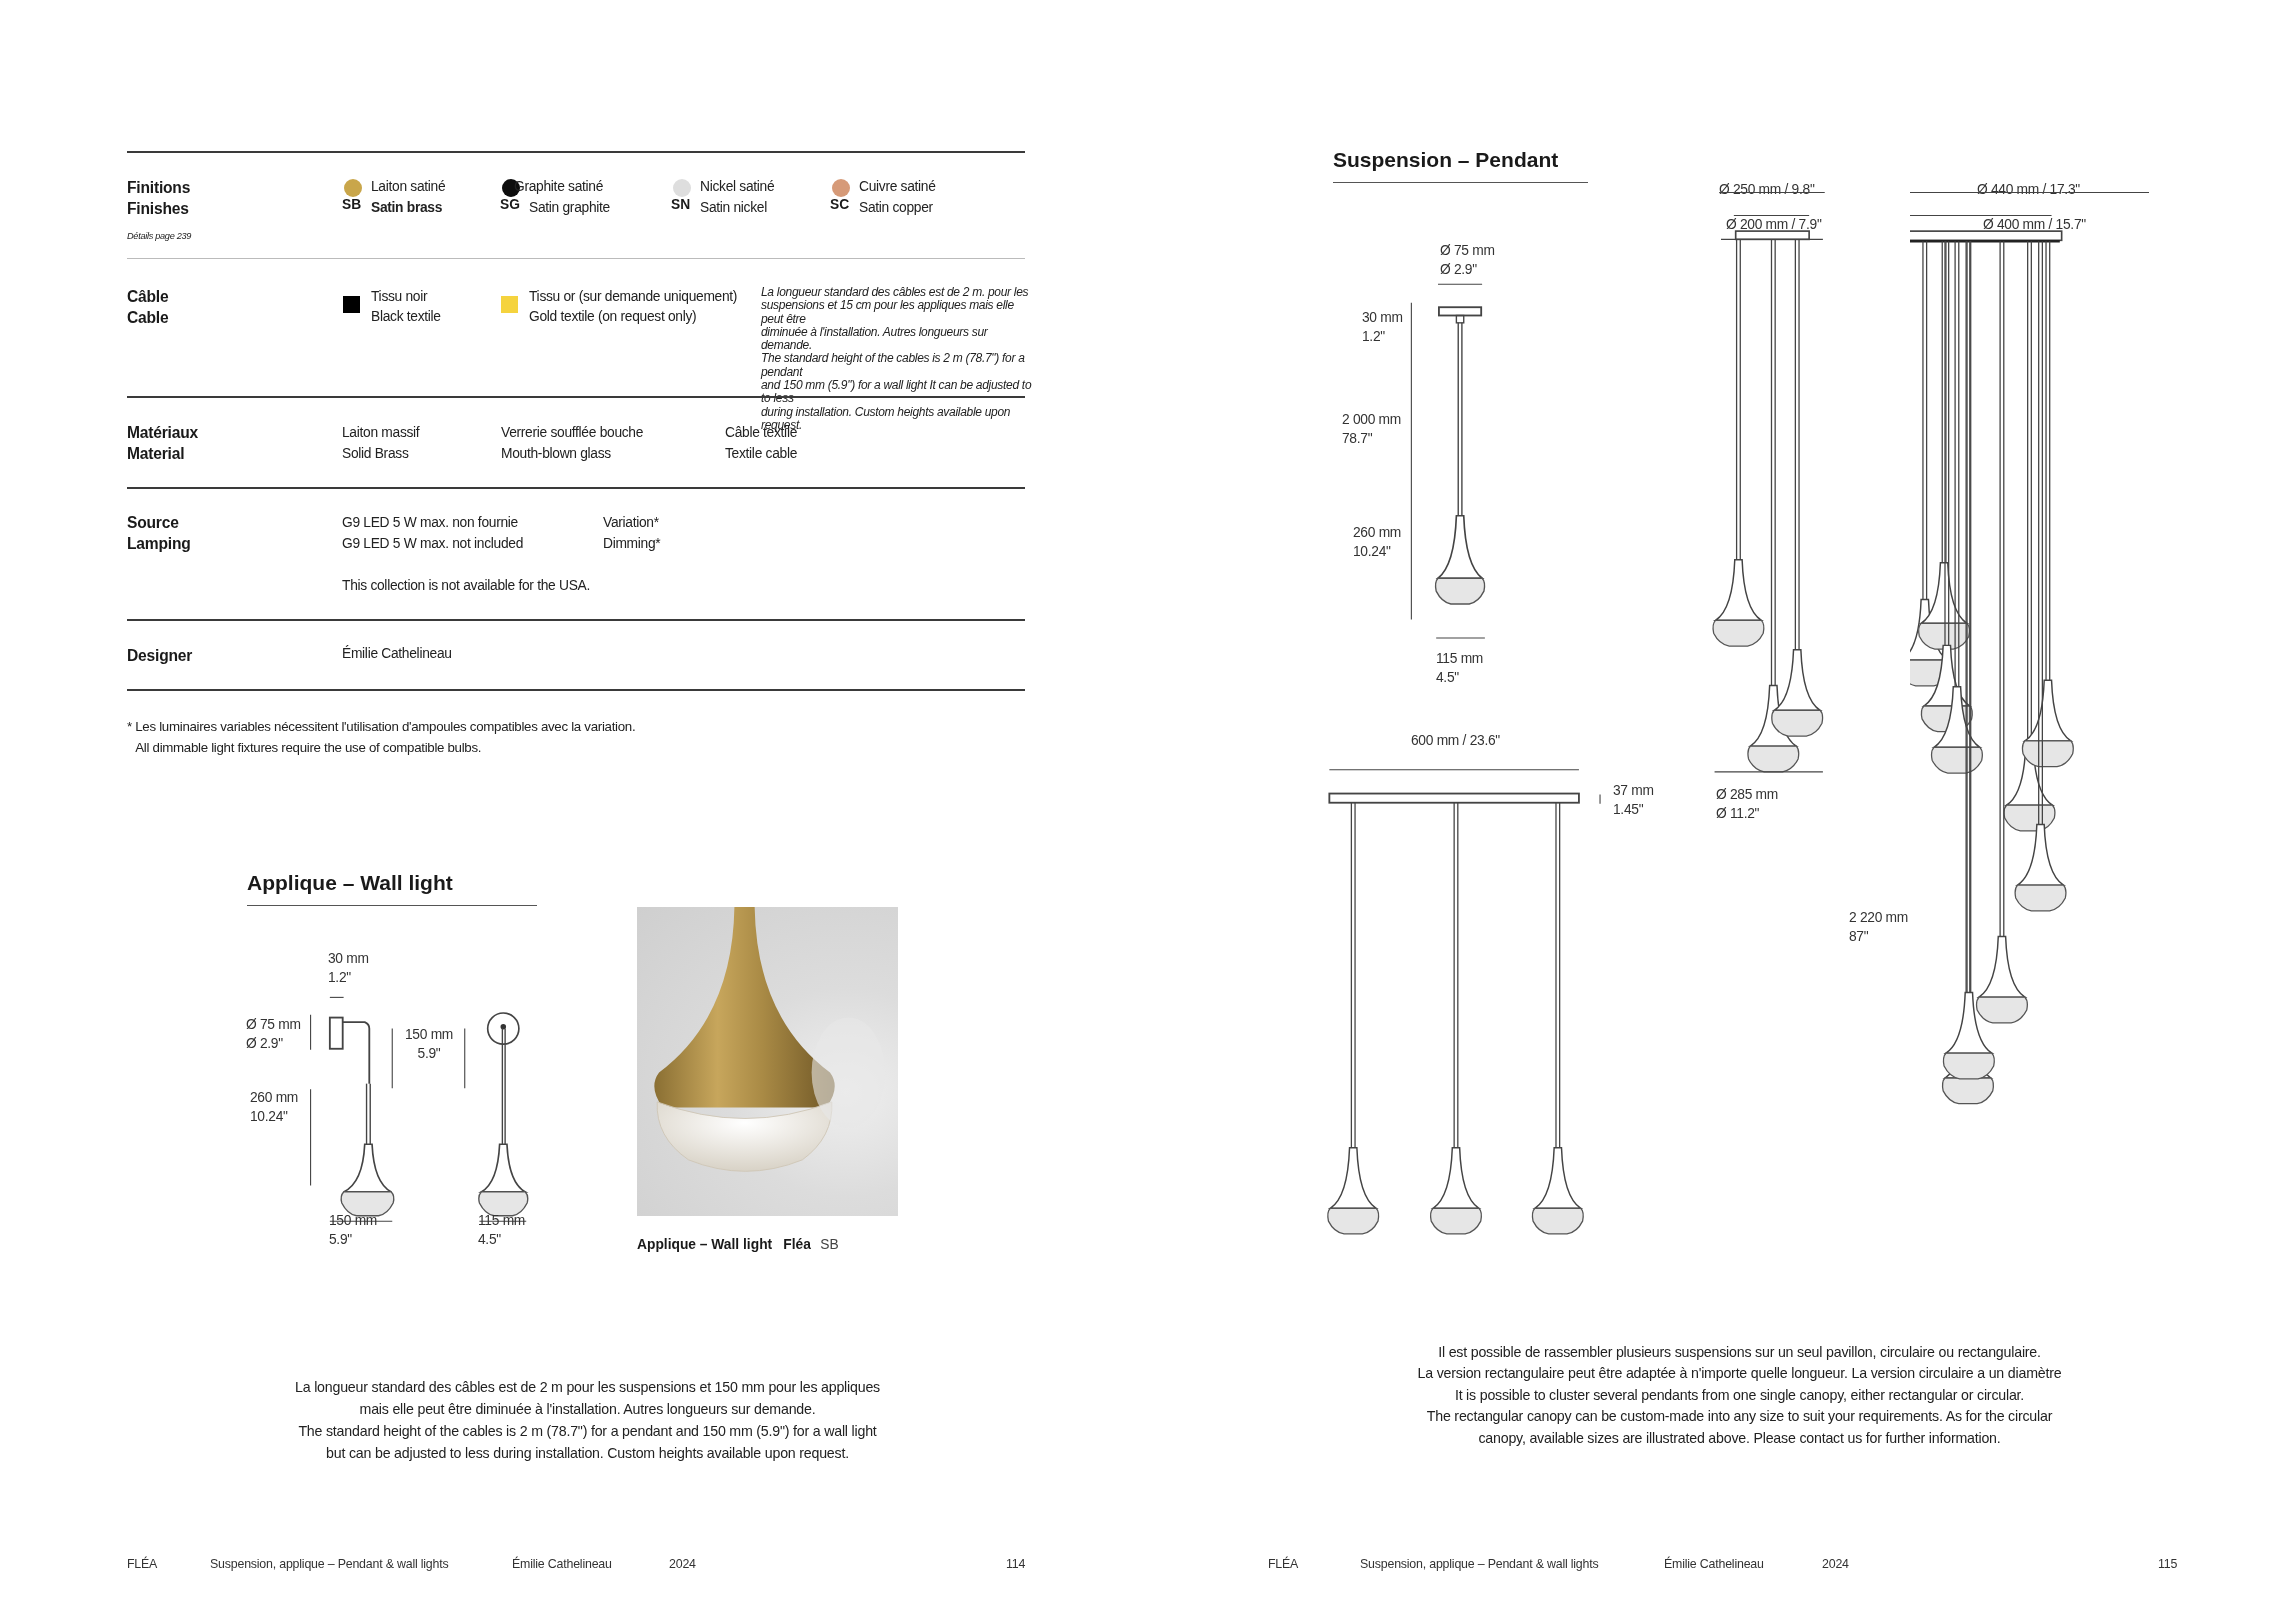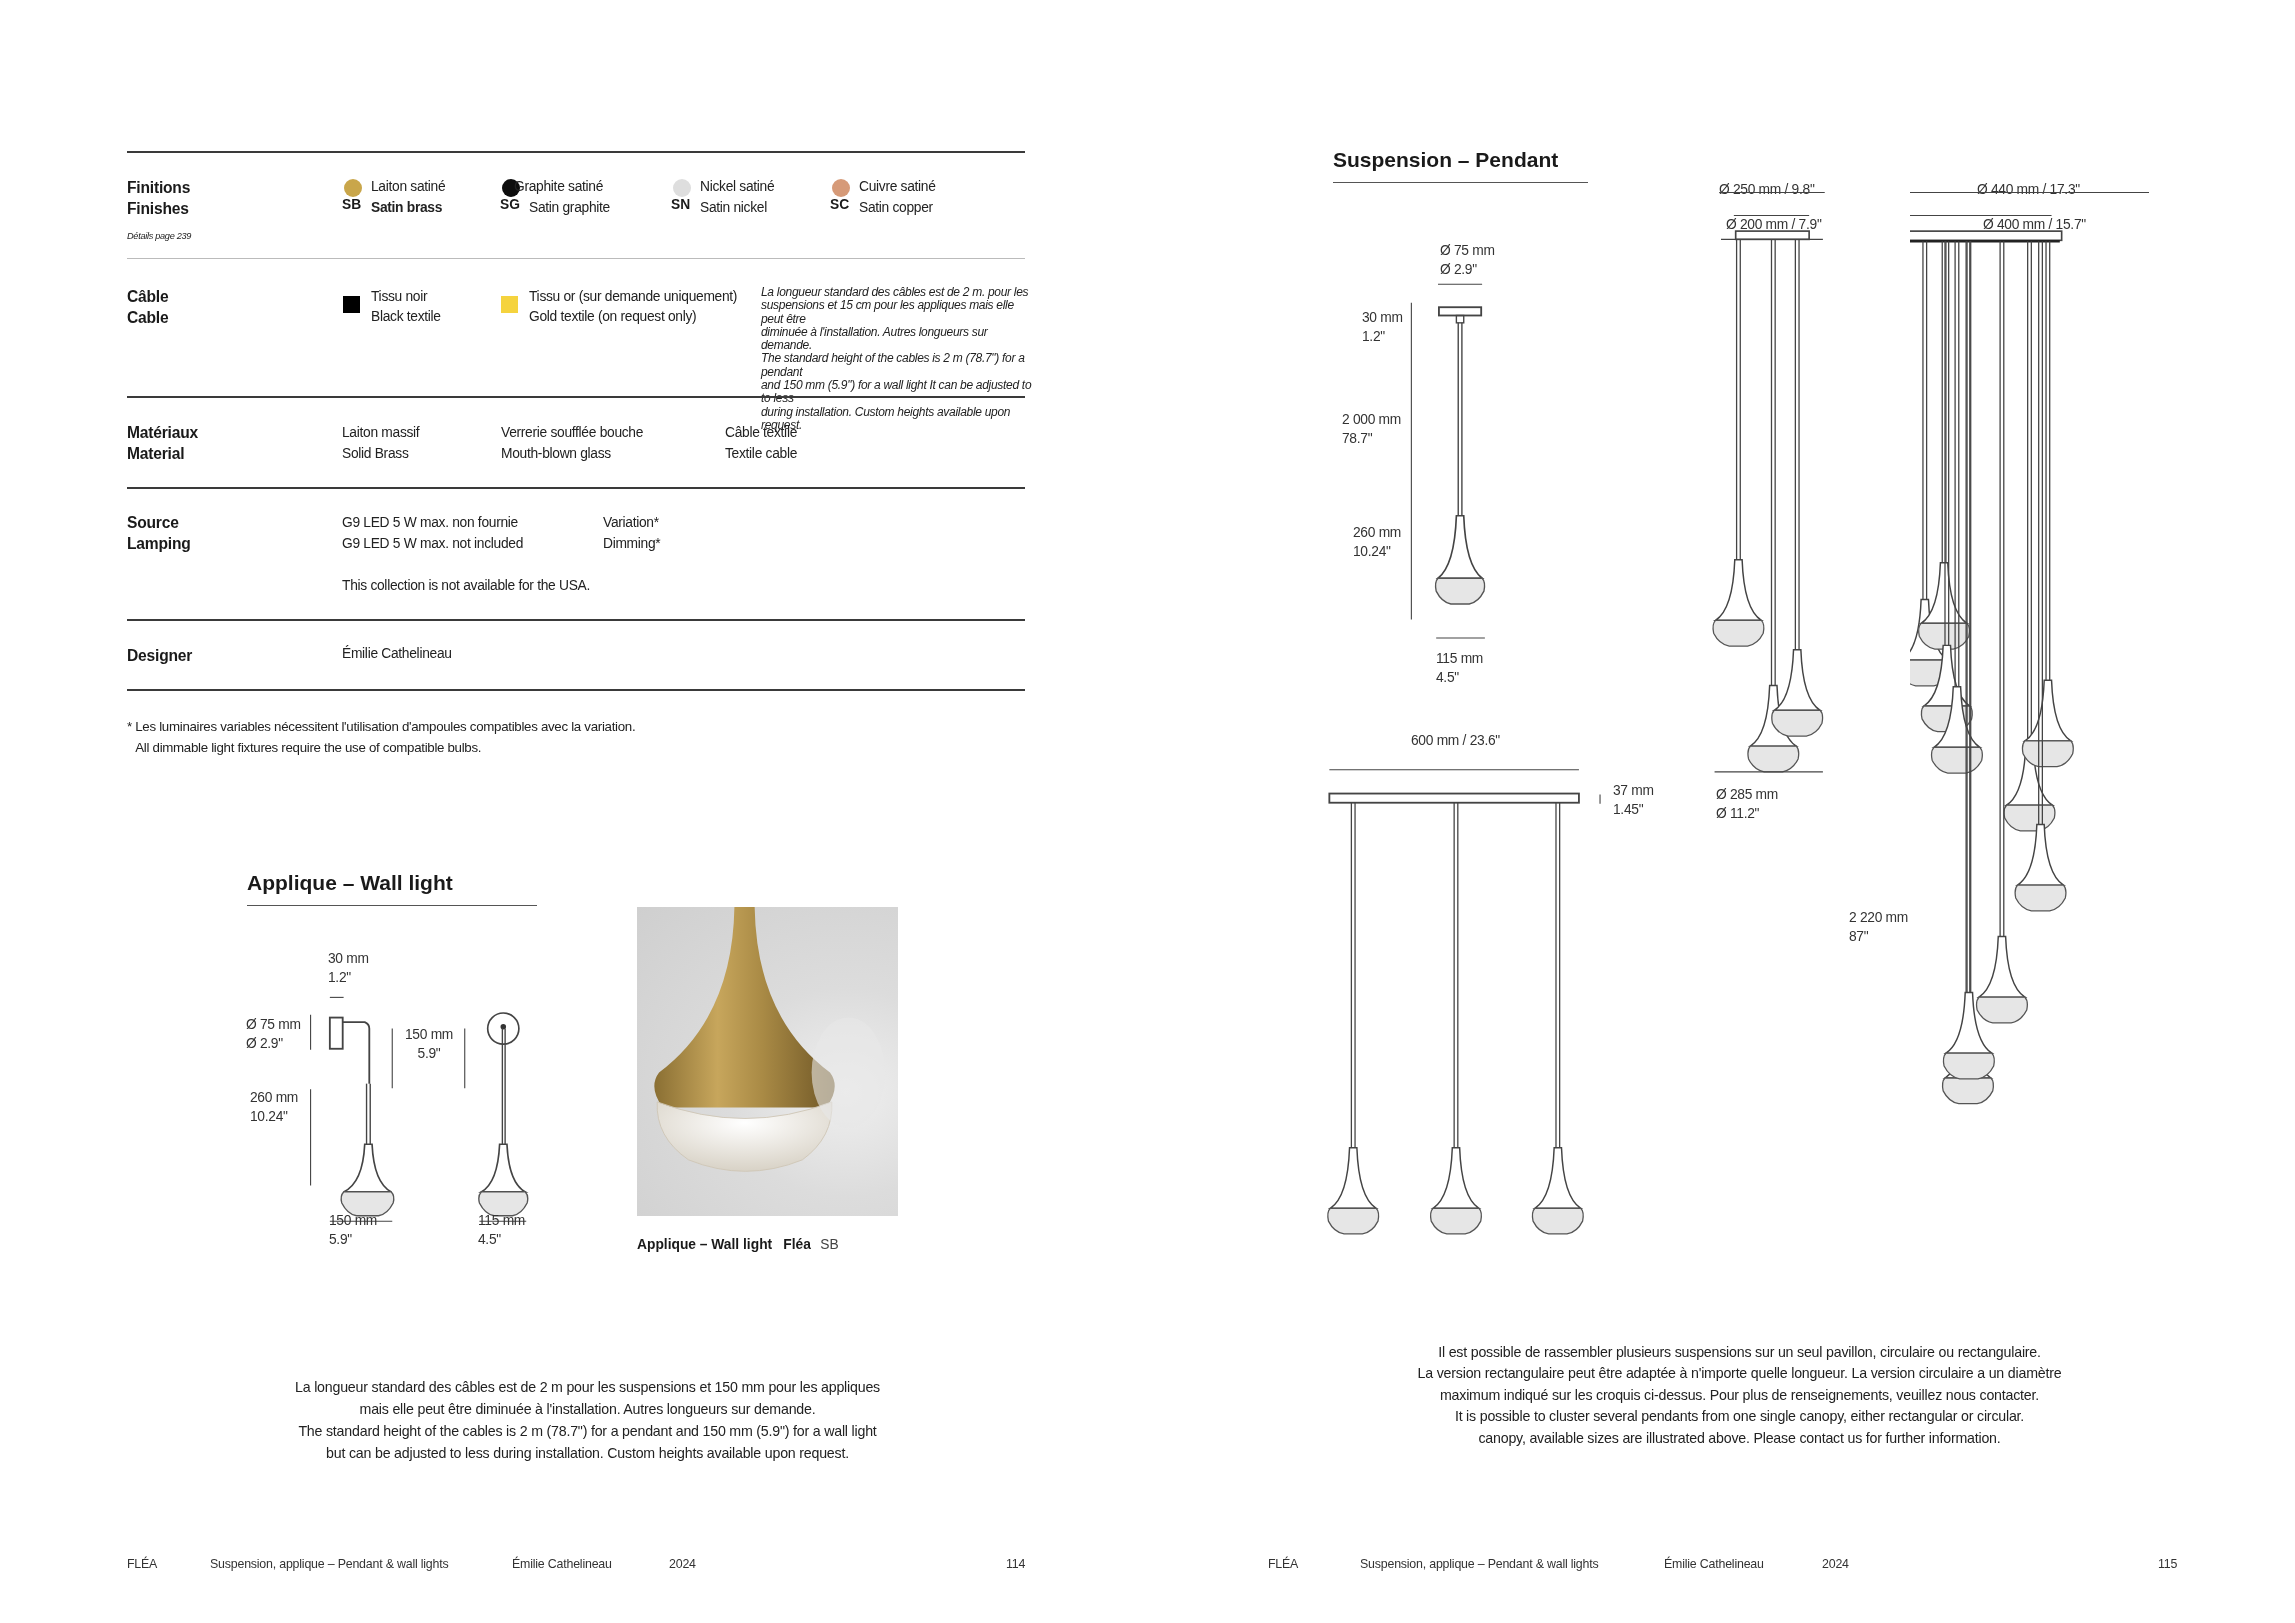--- a/index.html
+++ b/index.html
@@ -371,22 +371,22 @@
       </g>
   </svg>
   <div class="abs dim" style="left:1849px; top:908px;">
     <div>2 220 mm</div>
     <div>87"</div>
   </div>
 
   <div class="abs center-note" style="left:1372px; top:1342px; width:735px; line-height:21.4px;">
     <div>Il est possible de rassembler plusieurs suspensions sur un seul pavillon, circulaire ou rectangulaire.</div>
     <div>La version rectangulaire peut être adaptée à n'importe quelle longueur. La version circulaire a un diamètre</div>
-    <div>maximum indiqué sur les croquis ci-dessus. Pour plus de renseignements, veuillez nous contacter.</div>
     <div>It is possible to cluster several pendants from one single canopy, either rectangular or circular.</div>
+    <div>The rectangular canopy can be custom-made into any size to suit your requirements. As for the circular</div>
     <div>canopy, available sizes are illustrated above. Please contact us for further information.</div>
   </div>
 
   <div class="abs footer" style="left:1268px; top:1557px;">FLÉA</div>
   <div class="abs footer" style="left:1360px; top:1557px;">Suspension, applique – Pendant &amp; wall lights</div>
   <div class="abs footer" style="left:1664px; top:1557px;">Émilie Cathelineau</div>
   <div class="abs footer" style="left:1822px; top:1557px;">2024</div>
   <div class="abs footer" style="left:2158px; top:1557px;">115</div>
 </div>
 

